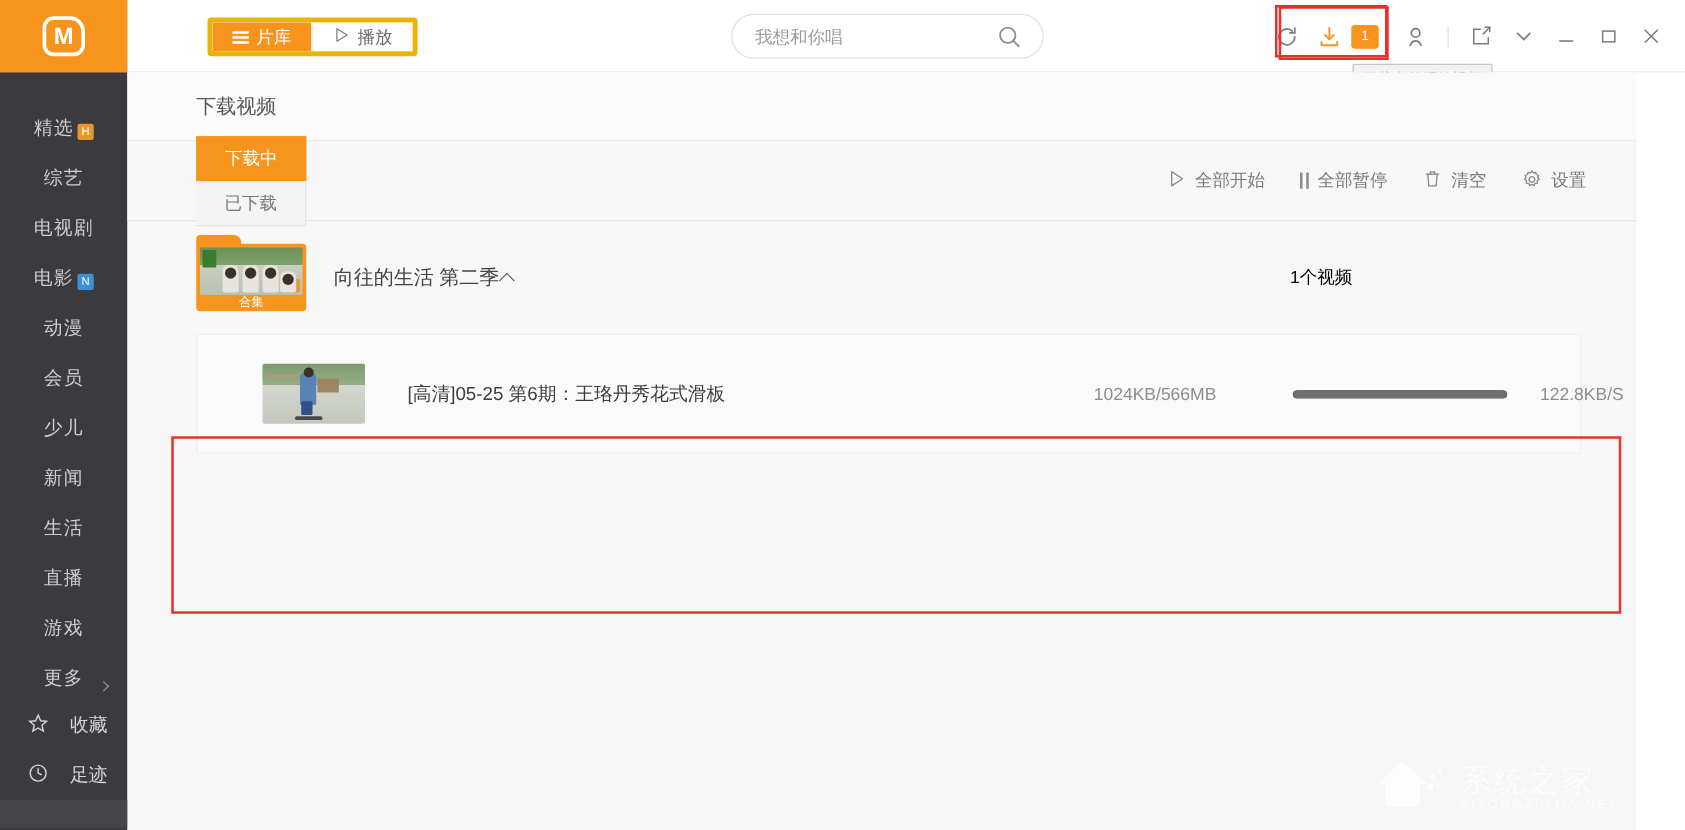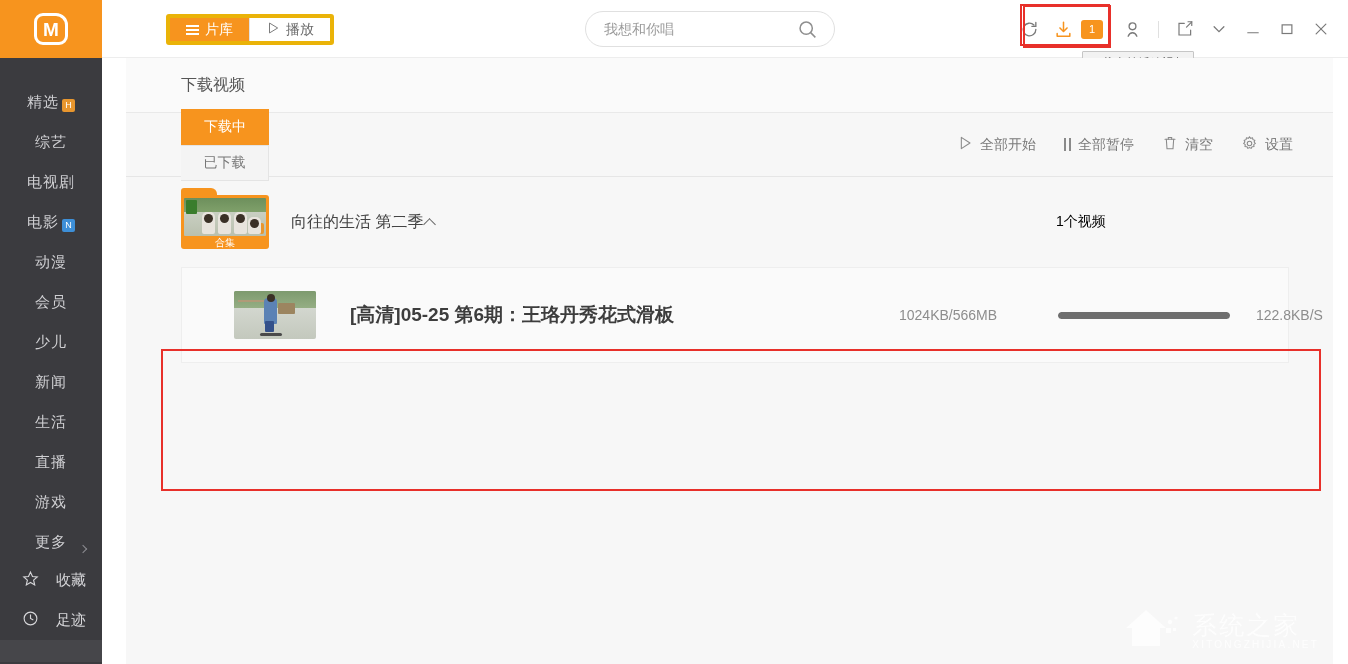--- a/index.html
+++ b/index.html
@@ -179,21 +179,20 @@
     padding: 3px 7px 4px 7px;
     white-space: nowrap;
     border-radius: 1px;
   }
 
   
   .main {
     position: absolute; left: 102px; top: 58px;
     width: 1207px; height: 606px;
     background: #f7f7f7;
-    margin-left: 24px;
   }
   .page-title-row {
     height: 55px;
     background: #fafafa;
     border-bottom: 1px solid #e9e9e9;
     display: flex; align-items: center;
     padding-left: 55px;
   }
   .page-title { font-size: 16px; color: #555; }
 
@@ -331,23 +330,22 @@
   .it-sky { position:absolute; left:0; top:0; width:100%; height:17px;
     background: linear-gradient(180deg,#7d9a6e,#95ae84); }
   .it-rail { position:absolute; left:4px; top:9px; width:26px; height:10px; border-top:2px solid #b09a78; }
   .it-box { position:absolute; left:44px; top:12px; width:17px; height:11px; background:#9c8560; border-radius:1px;}
   .it-person { position:absolute; left:30px; top:7px; width:13px; height:26px; background:#5b82b5; border-radius:4px 4px 1px 1px;}
   .it-head { position:absolute; left:33px; top:3px; width:8px; height:8px; border-radius:50%; background:#3a3026;}
   .it-legs { position:absolute; left:31px; top:30px; width:9px; height:11px; background:#33508a; border-radius:1px;}
   .it-board { position:absolute; left:26px; bottom:3px; width:22px; height:3px; background:#4a4a4a; border-radius:2px;}
   .item-title {
     margin-left: 34px;
-    font-size: 19px; color: #3d3d3d;
+    font-size: 15px; color: #3d3d3d;
     white-space: nowrap;
-    font-weight: bold;
   }
   .item-size {
     position: absolute; left: 773px;
     font-size: 14px; color: #8d8d8d;
   }
   .progress-wrap {
     position: absolute; left: 932px;
     width: 172px; height: 7px;
     background: #e4e4e4;
     border-radius: 4px;

